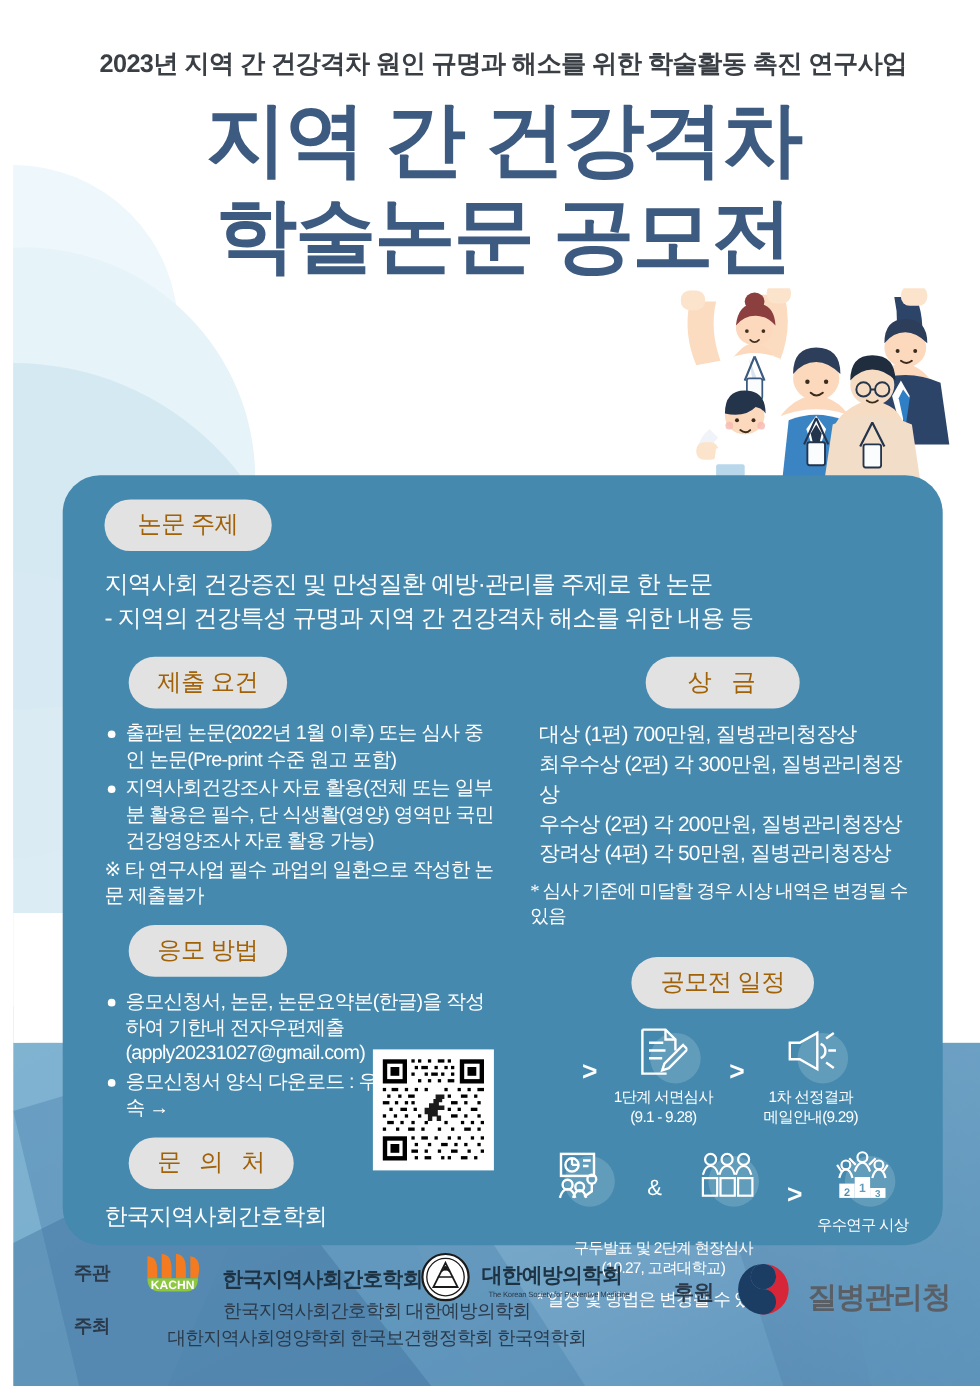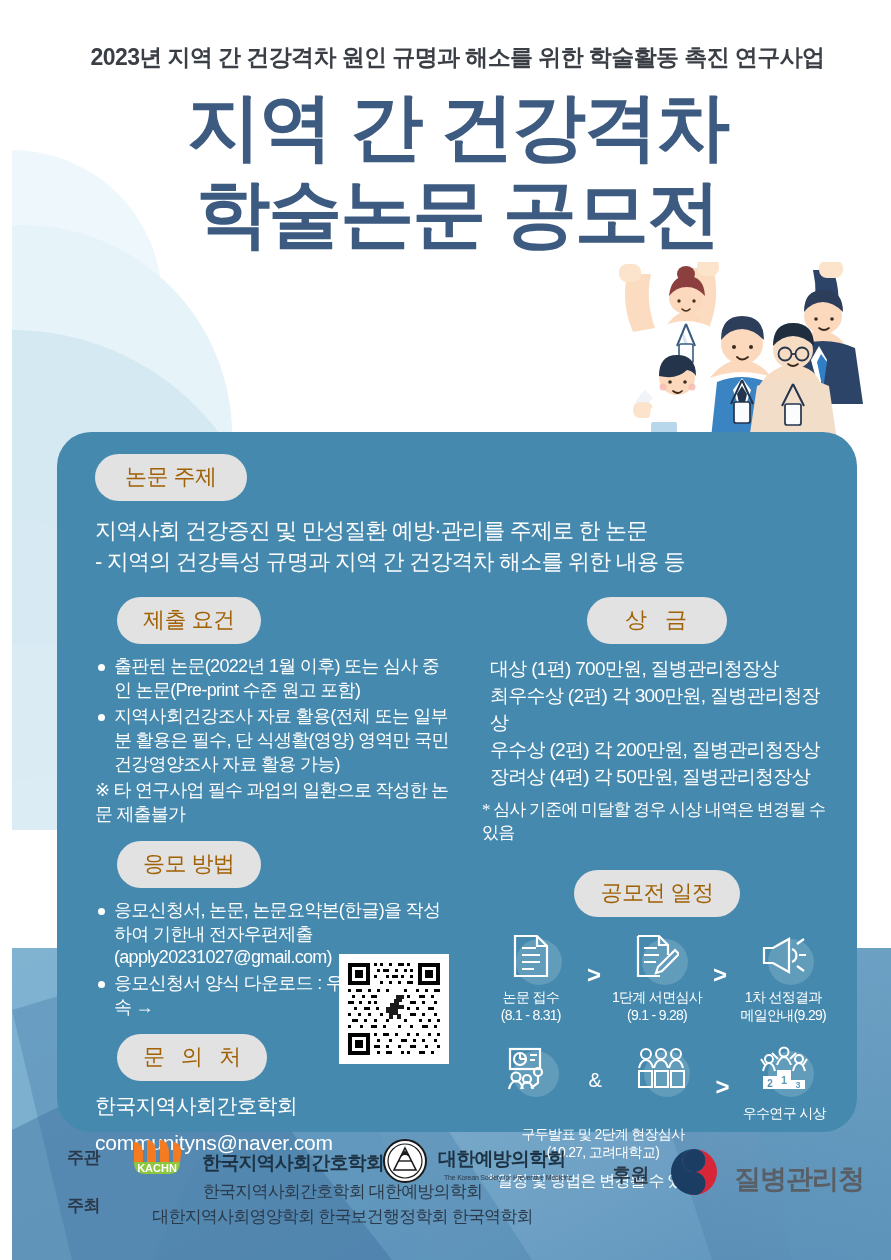--- a/index.html
+++ b/index.html
@@ -431,21 +431,20 @@
           <li>응모신청서, 논문, 논문요약본(한글)을 작성하여 기한내 전자우편제출 (apply20231027@gmail.com)</li>
           <li>응모신청서 양식 다운로드 : 우측 QR코드 접속  →</li>
         </ul>
       </div>
 
       <div class="sec" style="margin-top:14px;">
         <div class="sec-head">
           <span class="pill pill-section" style="letter-spacing:5px;padding-right:21px;">문 의 처</span>
         </div>
         <div class="contact-name">한국지역사회간호학회</div>
-        <div class="contact-mail">communityns@naver.com</div>
       </div>
     </div>
 
     <div class="qr">
       <svg viewBox="0 0 100 100" width="100" height="100">
         <rect width="100" height="100" fill="#fff"></rect>
         <g fill="#000">
           <rect x="4" y="4" width="22" height="22"></rect>
             <rect x="8" y="8" width="14" height="14" fill="#fff"></rect>
             <rect x="11" y="11" width="8" height="8"></rect>
@@ -573,34 +572,20 @@
         </div>
         <div class="prize-note">* 심사 기준에 미달할 경우 시상 내역은 변경될 수 있음</div>
       </div>
 
       <div class="sec" style="margin-top:26px;">
         <div class="sec-head center">
           <span class="pill pill-section">공모전 일정</span>
         </div>
 
         <div class="sched-row">
-          <div class="sched-item">
-            <div class="sched-icon">
-              <span class="halo"></span>
-              <svg width="40" height="46" viewBox="0 0 40 46" fill="none" stroke="#fff" stroke-width="2.2">
-                <path d="M4 3 h22 l10 10 v30 h-32 z"></path>
-                <path d="M26 3 v10 h10"></path>
-                <path d="M11 15 h14 M11 22 h18 M11 29 h18 M11 36 h12"></path>
-              </svg>
-            </div>
-            <div class="sched-label">
-              <div>논문 접수</div>
-              <div>(8.1 - 8.31)</div>
-            </div>
-          </div>
 
           <div class="chev">&gt;</div>
 
           <div class="sched-item">
             <div class="sched-icon">
               <span class="halo"></span>
               <svg width="44" height="46" viewBox="0 0 44 46" fill="none" stroke="#fff" stroke-width="2.2">
                 <path d="M3 3 h21 l9 9 v10 M3 3 v40 h22"></path>
                 <path d="M24 3 v9 h9"></path>
                 <path d="M9 15 h13 M9 22 h15 M9 29 h12"></path>

